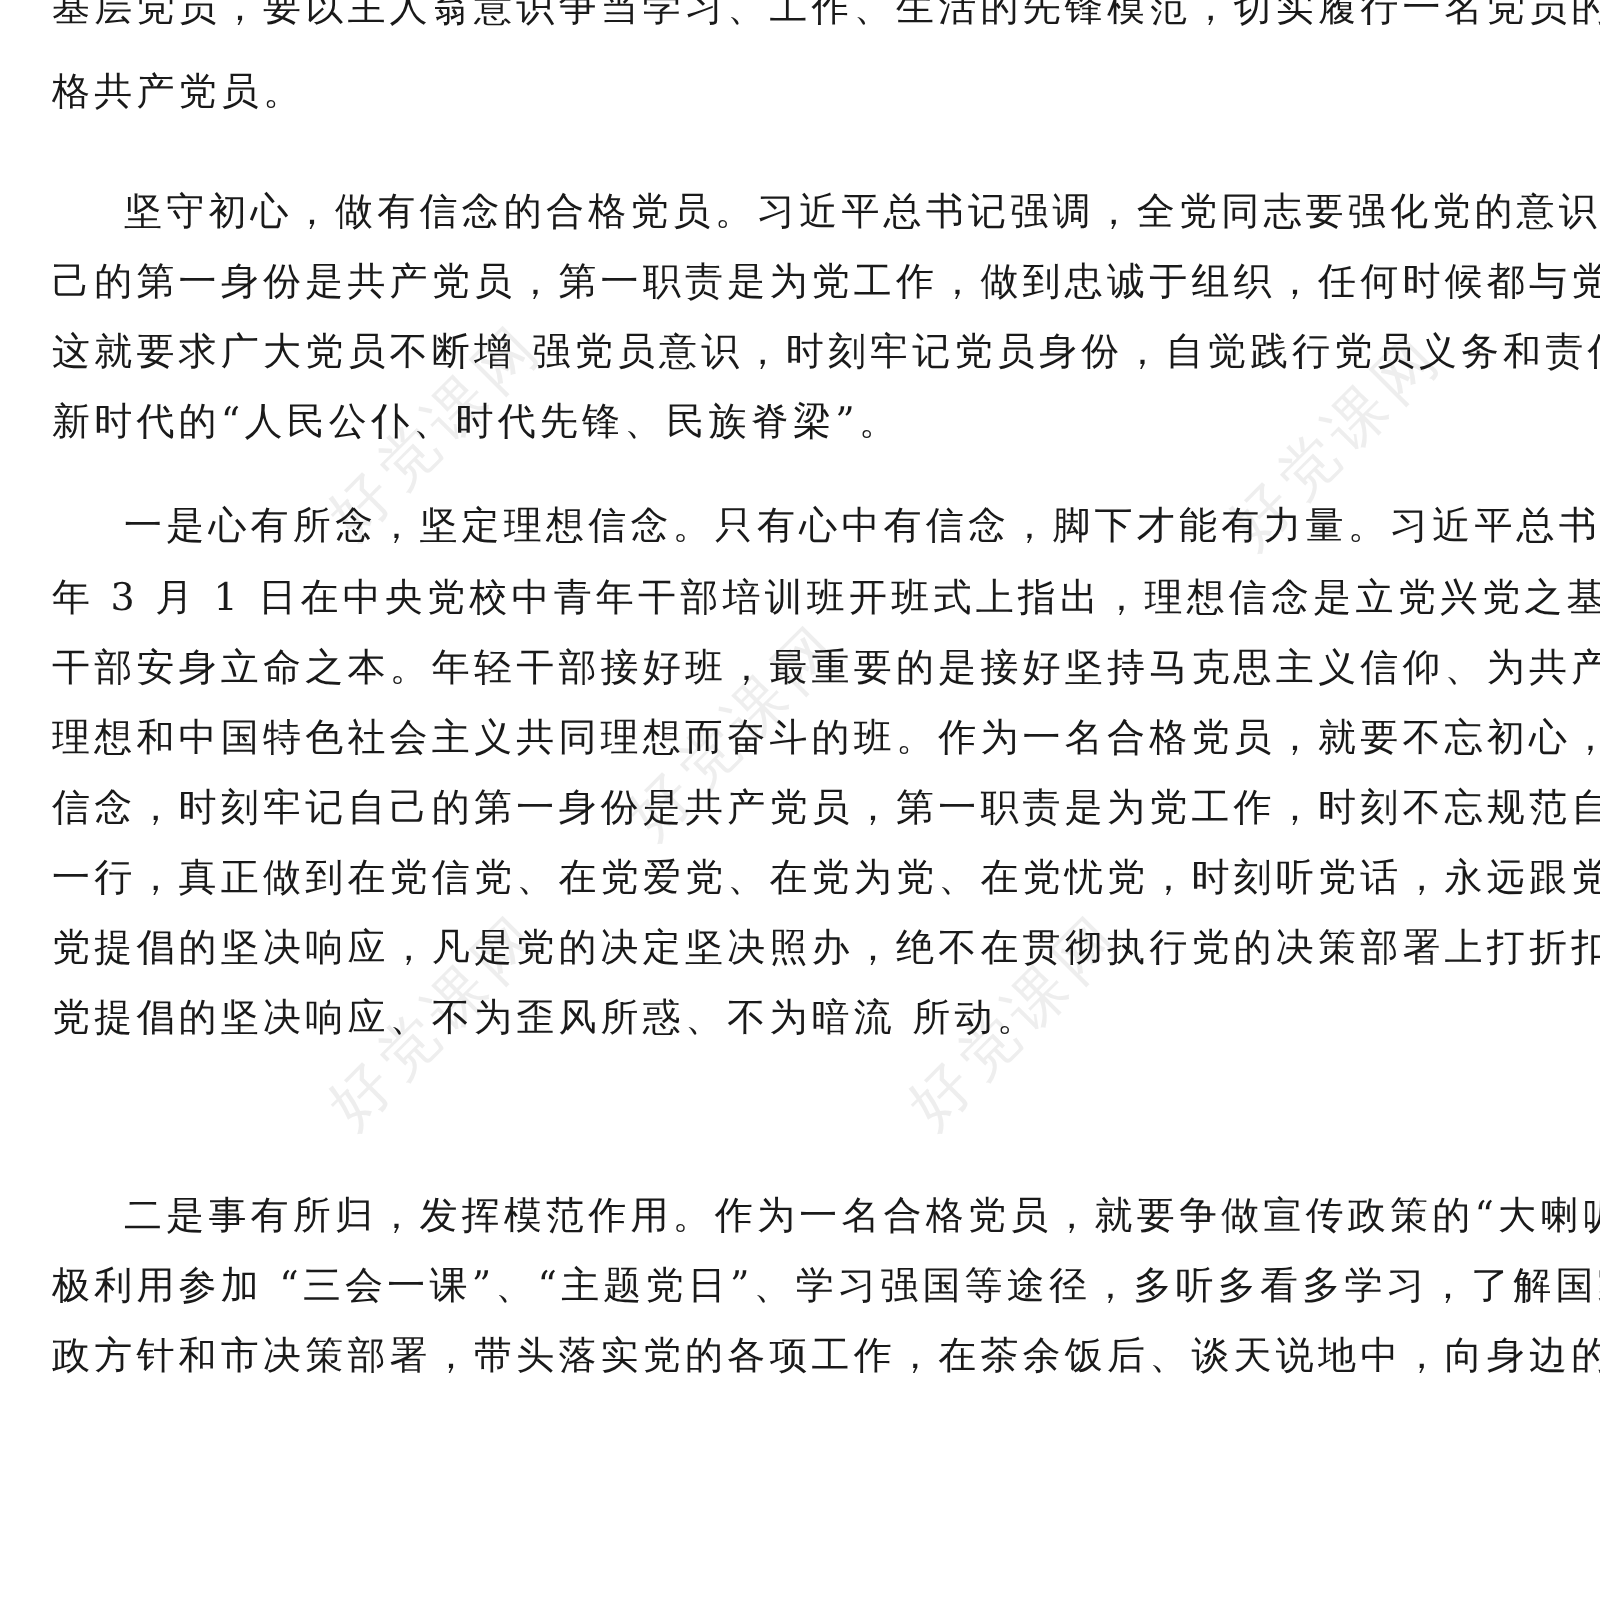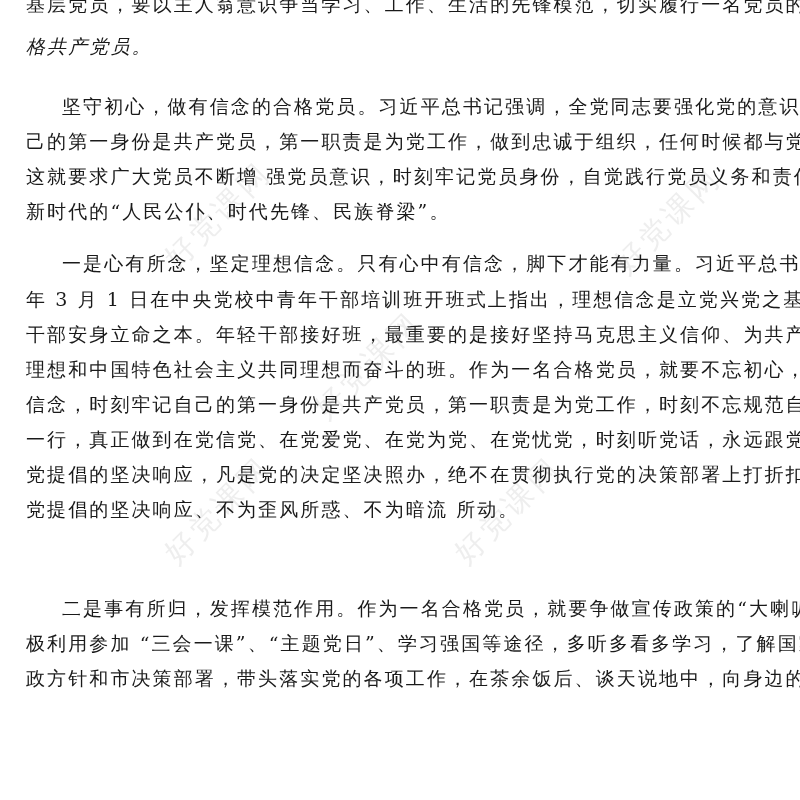--- a/index.html
+++ b/index.html
@@ -30,21 +30,21 @@
 
 <div class="page">
   <div class="watermark" style="left:150px;top:195px;">好党课网</div>
   <div class="watermark" style="left:300px;top:345px;">好党课网</div>
   <div class="watermark" style="left:150px;top:490px;">好党课网</div>
   <div class="watermark" style="left:440px;top:490px;">好党课网</div>
   <div class="watermark" style="left:600px;top:200px;">好党课网</div>
 
   <div id="lines">
       <div class="line" style="top: -8px;">基层党员，要以主人翁意识争当学习、工作、生活的先锋模范，切实履行一名党员的职责，做一名合</div>
-      <div class="line last" style="top: 34px; font-style: italic;">格共产党员。</div>
+      <div class="line last" style="top: 34px;">格共产党员。</div>
       <div class="line indent" style="top: 94px;">坚守初心，做有信念的合格党员。习近平总书记强调，全党同志要强化党的意识，牢记自</div>
       <div class="line" style="top: 129px;">己的第一身份是共产党员，第一职责是为党工作，做到忠诚于组织，任何时候都与党同心同德。</div>
       <div class="line" style="top: 164px;">这就要求广大党员不断增 强党员意识，时刻牢记党员身份，自觉践行党员义务和责任，争做</div>
       <div class="line last" style="top: 199px;">新时代的“人民公仆、时代先锋、民族脊梁”。</div>
       <div class="line indent" style="top: 251px;">一是心有所念，坚定理想信念。只有心中有信念，脚下才能有力量。习近平总书记 2022</div>
       <div class="line" style="top: 287px;">年 3 月 1 日在中央党校中青年干部培训班开班式上指出，理想信念是立党兴党之基，也是党员</div>
       <div class="line" style="top: 322px;">干部安身立命之本。年轻干部接好班，最重要的是接好坚持马克思主义信仰、为共产主义远大</div>
       <div class="line" style="top: 357px;">理想和中国特色社会主义共同理想而奋斗的班。作为一名合格党员，就要不忘初心，坚守理想</div>
       <div class="line" style="top: 392px;">信念，时刻牢记自己的第一身份是共产党员，第一职责是为党工作，时刻不忘规范自己的一言</div>
       <div class="line" style="top: 427px;">一行，真正做到在党信党、在党爱党、在党为党、在党忧党，时刻听党话，永远跟党走，凡是</div>

